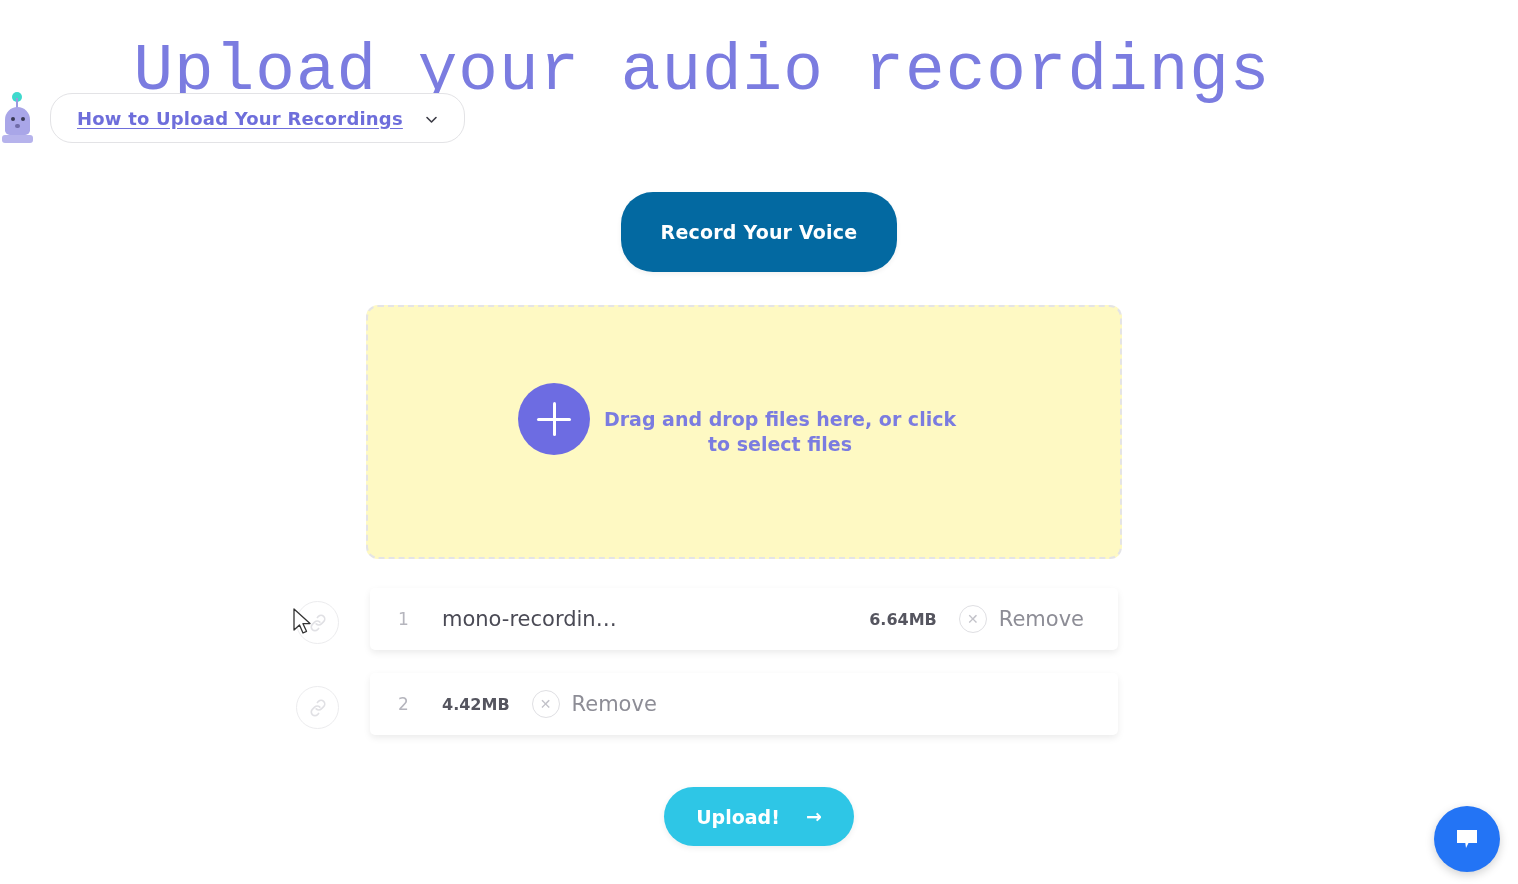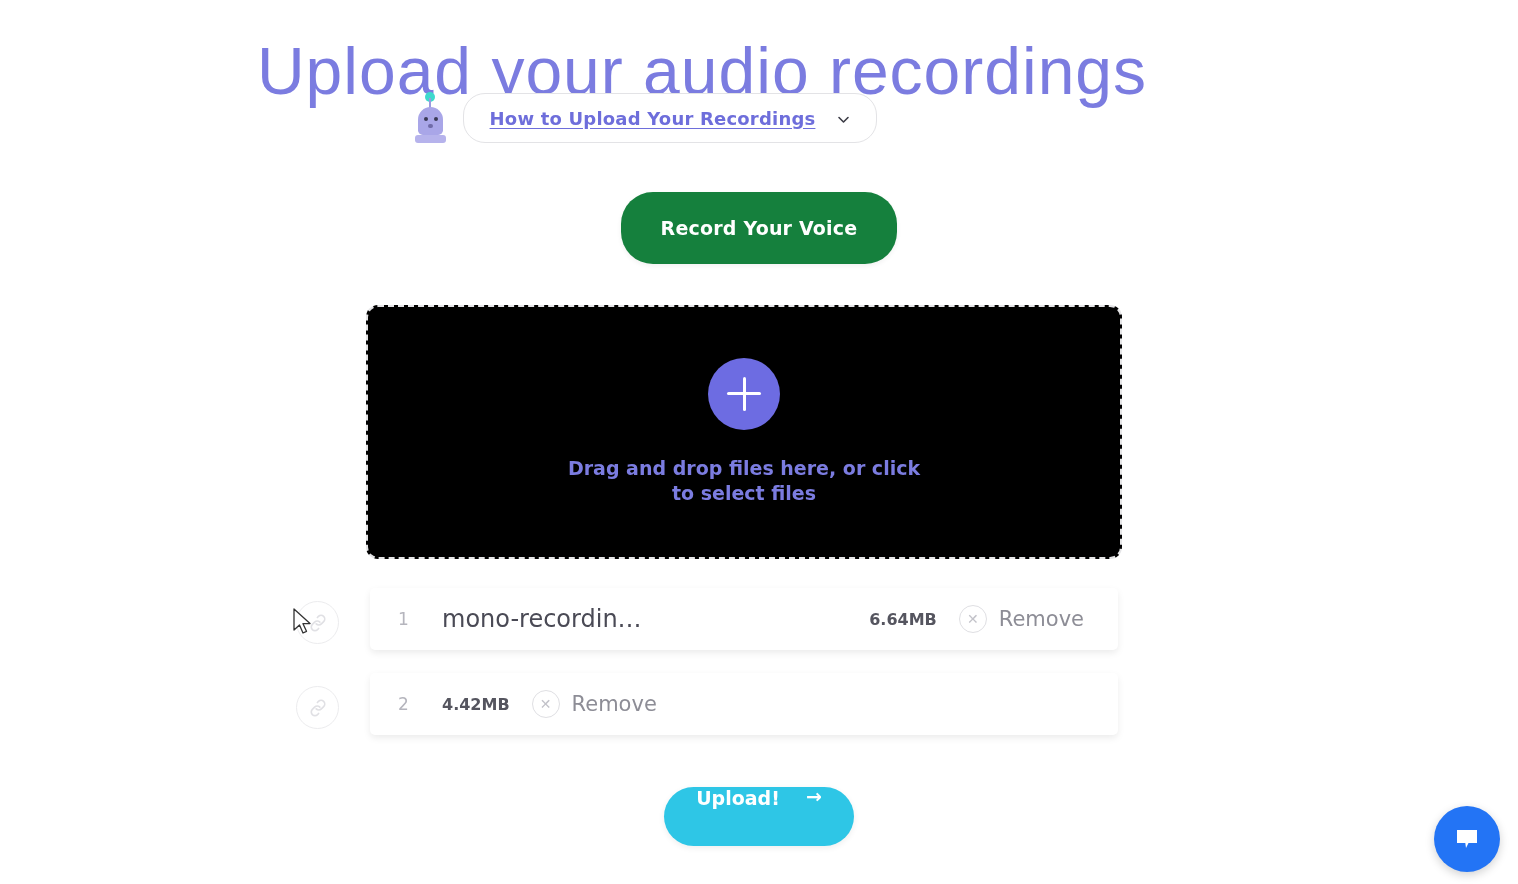--- a/index.html
+++ b/index.html
@@ -21,38 +21,38 @@
     background: #ffffff;
   }
 
   
   .page-title {
     position: absolute;
     top: -12px;
     left: 0;
     width: 1404px;
     text-align: center;
-    font-family: Liberation Sans, sans-serif;
+    font-family: Liberation Mono, monospace;
     font-size: 66px;
     font-weight: 300;
     letter-spacing: 1px;
     color: #7b7ce0;
     white-space: nowrap;
     line-height: 1.2;
   }
 
   
   .howto-row {
     position: absolute;
     top: 92px;
     left: 0;
     width: 1290px;
     display: flex;
     align-items: center;
-    justify-content: center;
+    justify-content: flex-start;
     gap: 16px;
   }
 
   .robot-icon {
     width: 34px;
     height: 52px;
     position: relative;
     flex: 0 0 auto;
   }
   .robot-antenna-stem {
@@ -142,46 +142,45 @@
   
   .record-btn-wrap {
     position: absolute;
     top: 192px;
     left: 0;
     width: 1518px;
     display: flex;
     justify-content: center;
   }
   .record-btn {
-    background: #15803d;
+    background: #0369a1;
     color: #ffffff;
     border: none;
     border-radius: 32px;
-    height: 72px;
+    height: 80px;
     padding: 0 40px;
     font-family: "DejaVu Sans", sans-serif;
     font-size: 19px;
     font-weight: bold;
     letter-spacing: 0.2px;
     cursor: pointer;
     box-shadow: 0 2px 5px rgba(0,0,0,0.06);
   }
 
   
   .dropzone {
     position: absolute;
     top: 305px;
     left: 366px;
     width: 756px;
     height: 254px;
     border: 2px dashed #e4e4e6;
     border-radius: 12px;
-    background: #000000;
-    display: flex;
-    flex-direction: column;
+    background: #fef9c3;
+    display: flex;
     align-items: center;
     justify-content: center;
     cursor: pointer;
   }
   .plus-circle {
     width: 72px;
     height: 72px;
     border-radius: 50%;
     background: #6d6ce2;
     display: flex;
@@ -256,21 +255,21 @@
   .file-index {
     width: 44px;
     font-family: "DejaVu Sans", sans-serif;
     font-size: 17px;
     color: #b5b5bd;
     flex: 0 0 auto;
   }
   .file-name {
     flex: 1 1 auto;
     font-family: "DejaVu Sans", sans-serif;
-    font-size: 24px;
+    font-size: 21px;
     color: #4a4a55;
     white-space: nowrap;
     overflow: hidden;
   }
   .file-size {
     font-family: "DejaVu Sans", sans-serif;
     font-size: 16px;
     font-weight: bold;
     color: #55555f;
     margin-right: 22px;
@@ -311,21 +310,21 @@
     justify-content: center;
   }
   .upload-btn {
     background: #2ec6e6;
     color: #fff;
     border: none;
     border-radius: 30px;
     height: 59px;
     padding: 0 32px;
     display: flex;
-    align-items: flex-start;
+    align-items: center;
     gap: 26px;
     font-family: "DejaVu Sans", sans-serif;
     font-size: 19px;
     font-weight: bold;
     cursor: pointer;
     box-shadow: 0 2px 6px rgba(0,0,0,0.07);
   }
   .upload-arrow { font-size: 19px; line-height: 1; }
 
   

